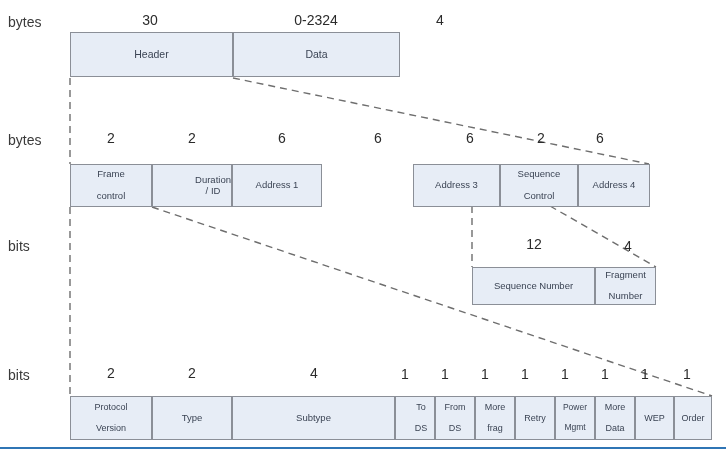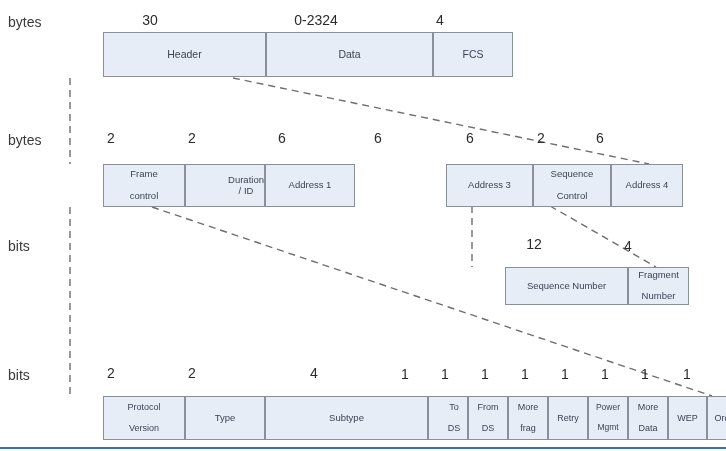--- a/index.html
+++ b/index.html
@@ -33,21 +33,20 @@
     box-sizing: border-box;
     background: #e7edf6;
     border: 1px solid #8b8f97;
     display: flex;
     align-items: center;
     justify-content: center;
     text-align: center;
     color: #3b4454;
     line-height: 1.15;
     overflow: hidden;
-    margin-left: 33px;
   }
   .field span {
     display: block;
     padding: 0 2px;
   }
   .f-big   { font-size: 10.5px; }
   .f-med   { font-size: 9.5px; }
   .f-small { font-size: 9px; }
   .f-tiny  { font-size: 8.5px; }
   svg.connectors {
@@ -90,23 +89,20 @@
 
   <div class="size-label" style="left:120px; top:12px; width:60px;">30</div>
   <div class="size-label" style="left:286px; top:12px; width:60px;">0-2324</div>
   <div class="size-label" style="left:410px; top:12px; width:60px;">4</div>
 
   <div class="field f-big" style="left:70px; top:32px; width:163px; height:45px;">
     <span>Header</span>
   </div>
   <div class="field f-big" style="left:233px; top:32px; width:167px; height:45px;">
     <span>Data</span>
-  </div>
-  <div class="field f-big" style="left:400px; top:32px; width:80px; height:45px;">
-    <span>FCS</span>
   </div>
 
   <div class="size-label" style="left:81px;  top:130px; width:60px;">2</div>
   <div class="size-label" style="left:162px; top:130px; width:60px;">2</div>
   <div class="size-label" style="left:252px; top:130px; width:60px;">6</div>
   <div class="size-label" style="left:348px; top:130px; width:60px;">6</div>
   <div class="size-label" style="left:440px; top:130px; width:60px;">6</div>
   <div class="size-label" style="left:511px; top:130px; width:60px;">2</div>
   <div class="size-label" style="left:570px; top:130px; width:60px;">6</div>
 

